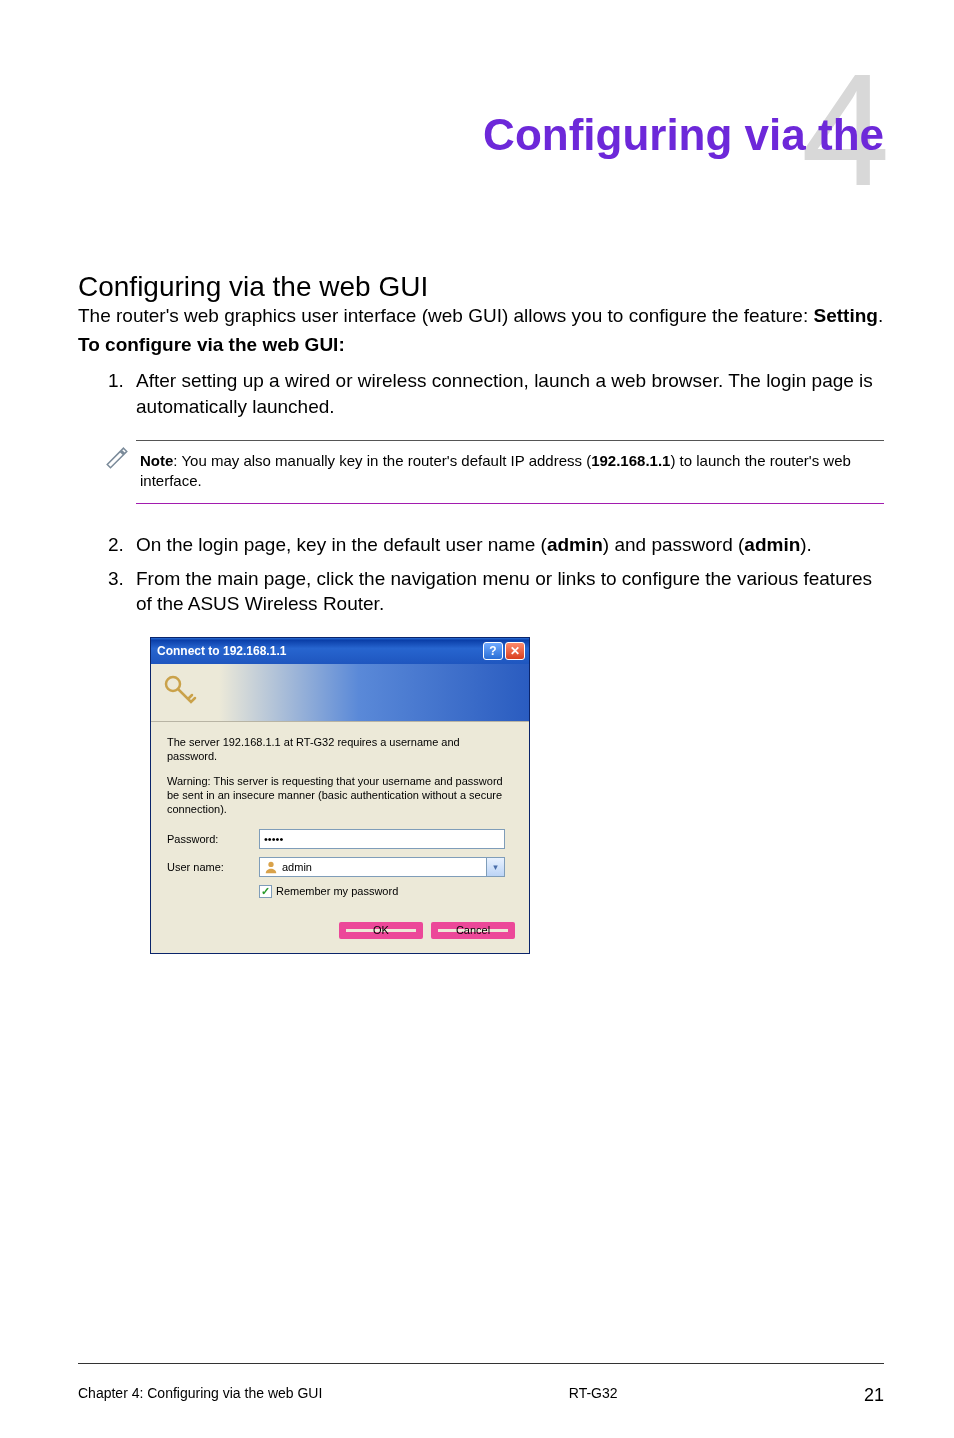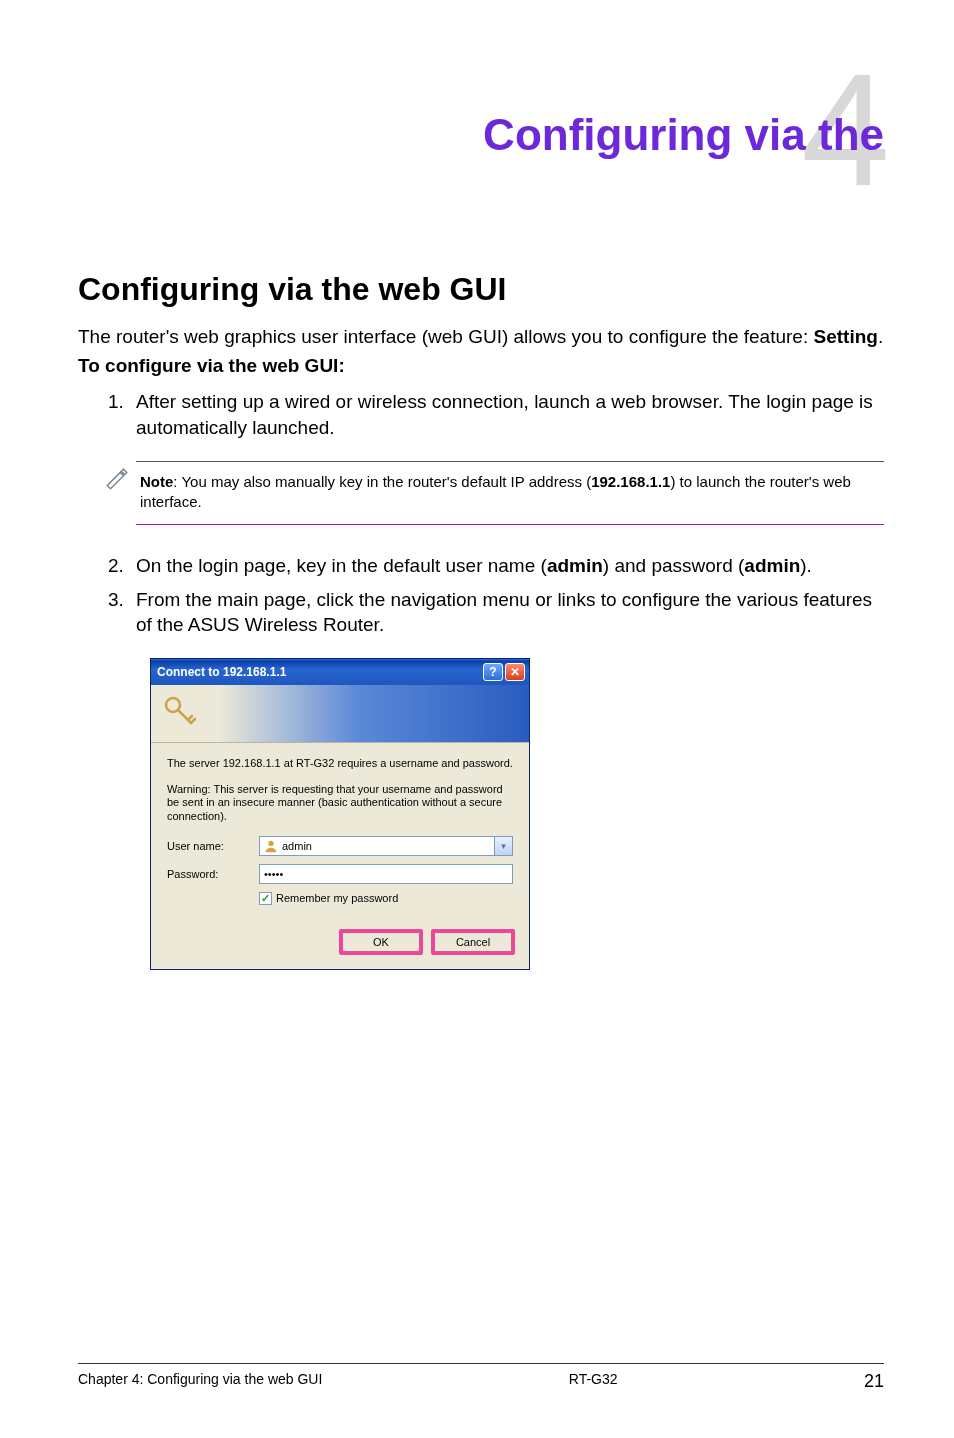--- a/index.html
+++ b/index.html
@@ -21,21 +21,21 @@
   }
   .chapter-title {
     position: relative;
     z-index: 1;
     font-size: 44px;
     font-weight: bold;
     color: #6d28d9;
     line-height: 1.15;
   }
 
-  .section-title { font-size: 32px; font-weight: bold; margin-bottom: 16px; }
+  .section-title { font-size: 28px; font-weight: normal; margin-bottom: 0; }
   .body-text { font-size: 19px; line-height: 1.35; margin-bottom: 6px; }
   .subhead { font-size: 19px; font-weight: bold; margin-bottom: 12px; }
 
   .list { margin-left: 30px; margin-bottom: 20px; }
   .list-item { font-size: 19px; line-height: 1.35; margin-bottom: 8px; display: flex; }
   .list-num { width: 28px; flex-shrink: 0; }
   .list-body { flex: 1; }
 
   
   .note-row { display: flex; align-items: flex-start; margin: 18px 0 28px 26px; }
@@ -53,43 +53,43 @@
     color: #fff; font-weight: bold; font-size: 12px;
   }
   .dlg-title-btns { display: flex; gap: 2px; }
   .dlg-tbtn { width: 20px; height: 18px; border: 1px solid #fff; border-radius: 3px; display:flex; align-items:center; justify-content:center; font-weight:bold; font-size:12px; }
   .dlg-tbtn.help { background: linear-gradient(to bottom,#6fa9ff,#2a6fd6); color:#fff; }
   .dlg-tbtn.close { background: linear-gradient(to bottom,#ff8a6b,#d83f1f); color:#fff; }
 
   .dlg-banner { height: 58px; background: linear-gradient(to right, #ece9d8 0%, #ece9d8 18%, #5a89d8 55%, #2a5cc0 100%); border-bottom: 1px solid #b8b4a4; position: relative; }
   .dlg-banner-keys { position:absolute; left:10px; top:6px; }
 
-  .dlg-body { padding: 14px 16px 4px 16px; color:#000; }
+  .dlg-body { padding: 14px 24px 4px 16px; color:#000; }
   .dlg-p { margin-bottom: 12px; font-size: 11px; line-height: 1.25; }
 
   .dlg-form-row { display:flex; align-items:center; margin-bottom: 8px; }
   .dlg-label { width: 92px; font-size: 11px; }
   .dlg-field-wrap { flex:1; display:flex; align-items:center; }
   .dlg-input {
     flex:1; height: 20px; border: 1px solid #7f9db9; background:#fff; font-size:11px;
     padding: 0 4px; display:flex; align-items:center;
   }
   .dlg-input-user { display:flex; align-items:center; gap:4px; }
   .dlg-user-icon { width:14px; height:14px; }
   .dlg-drop { width: 18px; height: 20px; border:1px solid #7f9db9; border-left:none; background: linear-gradient(to bottom,#e9f2ff,#bcd4f6); display:flex; align-items:center; justify-content:center; color:#4a6ea9; font-size:9px; }
 
   .dlg-check-row { margin-left: 92px; display:flex; align-items:center; gap:4px; font-size:11px; margin-bottom: 20px; }
   .dlg-checkbox { width:13px; height:13px; border:1px solid #7f9db9; background:#fff; display:flex; align-items:center; justify-content:center; color:#2a9b2a; font-size:11px; font-weight:bold; }
 
   .dlg-buttons { display:flex; justify-content:flex-end; gap:8px; padding: 0 14px 14px 14px; }
-  .dlg-btn { width:84px; height:26px; border:4px solid #ec4899; background:#ece9d8; font-size:11px; display:flex; align-items:center; justify-content:center; border-radius:2px; }
+  .dlg-btn { width:84px; height:17px; border:7px solid #ec4899; background:#ece9d8; font-size:11px; display:flex; align-items:center; justify-content:center; border-radius:2px; }
 
   
   .footer-rule { position:absolute; left:78px; right:70px; bottom:74px; border-top:1px solid #333; }
-  .footer { position:absolute; left:78px; right:70px; bottom:46px; display:flex; justify-content:space-between; font-size:14px; }
+  .footer { position:absolute; left:78px; right:70px; bottom:32px; display:flex; justify-content:space-between; font-size:14px; }
   .footer .pagenum { font-size:18px; }
 </style>
 </head>
 <body>
 
 <div class="page">
 
   <div class="chapter">
     <div class="chapter-number">4</div>
     <div class="chapter-title">
@@ -148,46 +148,46 @@
       <div class="dlg-banner-keys">
         <svg width="44" height="44" viewBox="0 0 44 44">
           <circle cx="12" cy="14" r="7" fill="none" stroke="#caa24a" stroke-width="2.5"></circle>
           <path d="M17 19 L30 32 L34 28 M27 29 L31 25" fill="none" stroke="#caa24a" stroke-width="2.5" stroke-linecap="round"></path>
         </svg>
       </div>
     </div>
     <div class="dlg-body">
       <div class="dlg-p">The server 192.168.1.1 at RT-G32 requires a username and password.</div>
       <div class="dlg-p">Warning: This server is requesting that your username and password be sent in an insecure manner (basic authentication without a secure connection).</div>
+
+      <div class="dlg-form-row">
+        <div class="dlg-label">Password:</div>
+        <div class="dlg-field-wrap">
+          <div class="dlg-input">
+            <span>•••••</span>
+          </div>
+        </div>
+      </div>
 
       <div class="dlg-form-row">
         <div class="dlg-label">User name:</div>
         <div class="dlg-field-wrap">
           <div class="dlg-input dlg-input-user">
             <span class="dlg-user-icon">
               <svg viewBox="0 0 16 16">
                   <circle cx="8" cy="5" r="3" fill="#d9a24a"></circle>
                   <path d="M2 15c0-3 3-5 6-5s6 2 6 5" fill="#d9a24a"></path>
                 </svg>
             </span>
             <span>admin</span>
           </div>
           <div class="dlg-drop">▾</div>
         </div>
       </div>
 
-      <div class="dlg-form-row">
-        <div class="dlg-label">Password:</div>
-        <div class="dlg-field-wrap">
-          <div class="dlg-input">
-            <span>•••••</span>
-          </div>
-        </div>
-      </div>
-
       <div class="dlg-check-row">
         <div class="dlg-checkbox">✓</div>
         <span>Remember my password</span>
       </div>
     </div>
     <div class="dlg-buttons">
       <div class="dlg-btn">OK</div>
       <div class="dlg-btn">Cancel</div>
     </div>
   </div>

